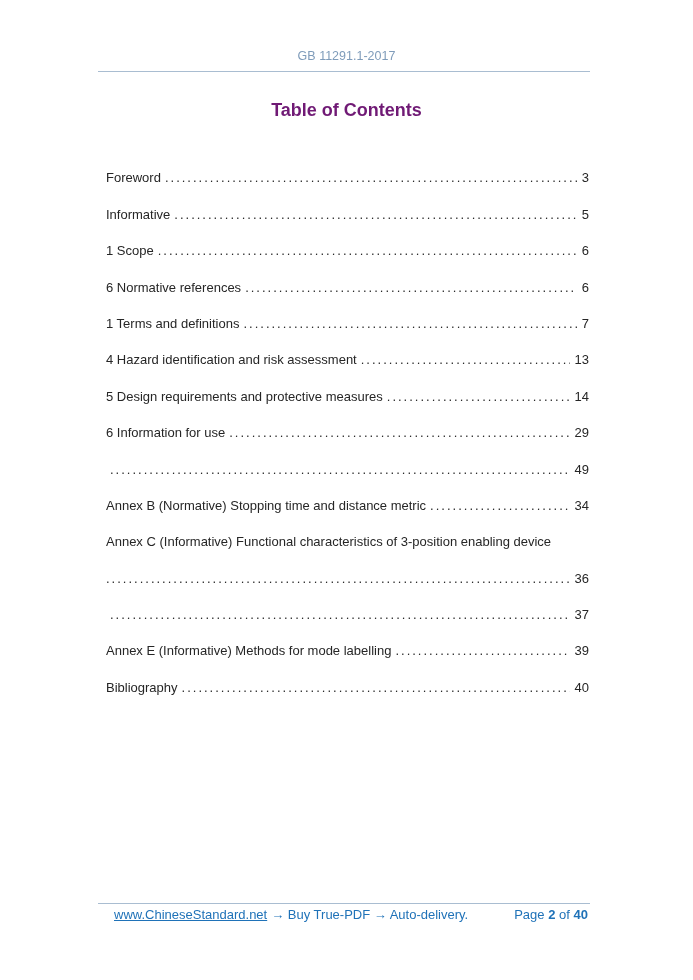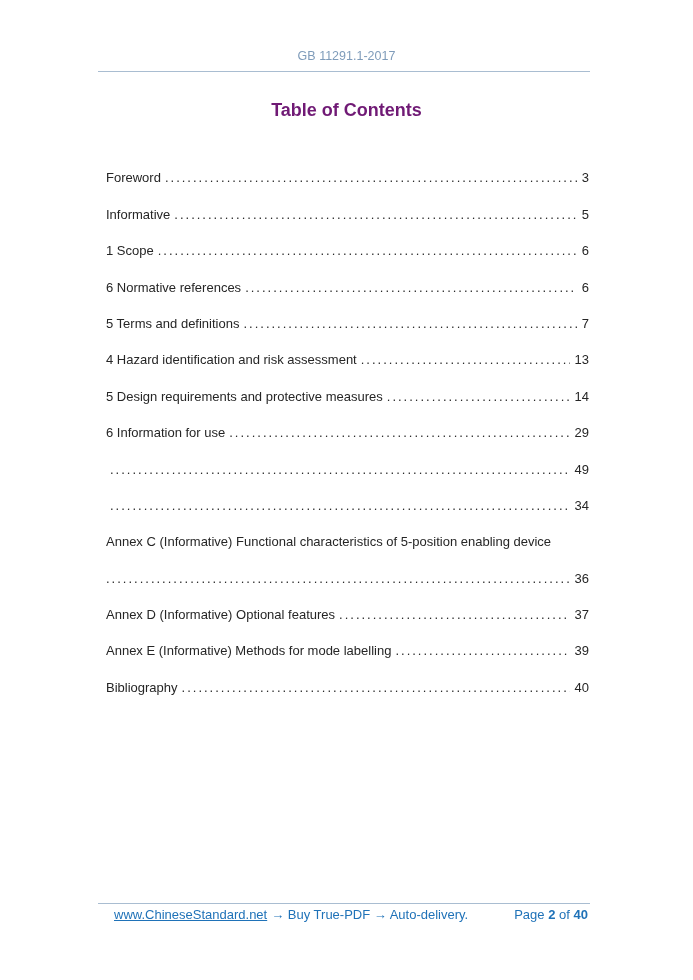--- a/index.html
+++ b/index.html
@@ -136,21 +136,21 @@
         <span class="toc-label">1 Scope</span>
         <span class="toc-dots">................................................................................................................................................................................................................................................</span>
         <span class="toc-page">6</span>
       </div>
       <div class="toc-row">
         <span class="toc-label">6 Normative references</span>
         <span class="toc-dots">................................................................................................................................................................................................................................................</span>
         <span class="toc-page">6</span>
       </div>
       <div class="toc-row">
-        <span class="toc-label">5 Terms and definitions</span>
+        <span class="toc-label">1 Terms and definitions</span>
         <span class="toc-dots">................................................................................................................................................................................................................................................</span>
         <span class="toc-page">7</span>
       </div>
       <div class="toc-row">
         <span class="toc-label">4 Hazard identification and risk assessment</span>
         <span class="toc-dots">................................................................................................................................................................................................................................................</span>
         <span class="toc-page">13</span>
       </div>
       <div class="toc-row">
         <span class="toc-label">5 Design requirements and protective measures</span>
@@ -160,33 +160,33 @@
       <div class="toc-row">
         <span class="toc-label">6 Information for use</span>
         <span class="toc-dots">................................................................................................................................................................................................................................................</span>
         <span class="toc-page">29</span>
       </div>
       <div class="toc-row">
         <span class="toc-dots">................................................................................................................................................................................................................................................</span>
         <span class="toc-page">49</span>
       </div>
       <div class="toc-row">
+        <span class="toc-label">Annex B (Normative) Stopping time and distance metric</span>
         <span class="toc-dots">................................................................................................................................................................................................................................................</span>
         <span class="toc-page">34</span>
       </div>
       <div class="toc-row">
-        <span class="toc-label">Annex C (Informative) Functional characteristics of 5-position enabling device</span>
+        <span class="toc-label">Annex C (Informative) Functional characteristics of 3-position enabling device</span>
       </div>
       <div class="toc-row">
         <span class="toc-label"></span>
         <span class="toc-dots" style="margin-left: 0px;">................................................................................................................................................................................................................................................</span>
         <span class="toc-page">36</span>
       </div>
       <div class="toc-row">
-        <span class="toc-label">Annex D (Informative) Optional features</span>
         <span class="toc-dots">................................................................................................................................................................................................................................................</span>
         <span class="toc-page">37</span>
       </div>
       <div class="toc-row">
         <span class="toc-label">Annex E (Informative) Methods for mode labelling</span>
         <span class="toc-dots">................................................................................................................................................................................................................................................</span>
         <span class="toc-page">39</span>
       </div>
       <div class="toc-row">
         <span class="toc-label">Bibliography</span>

